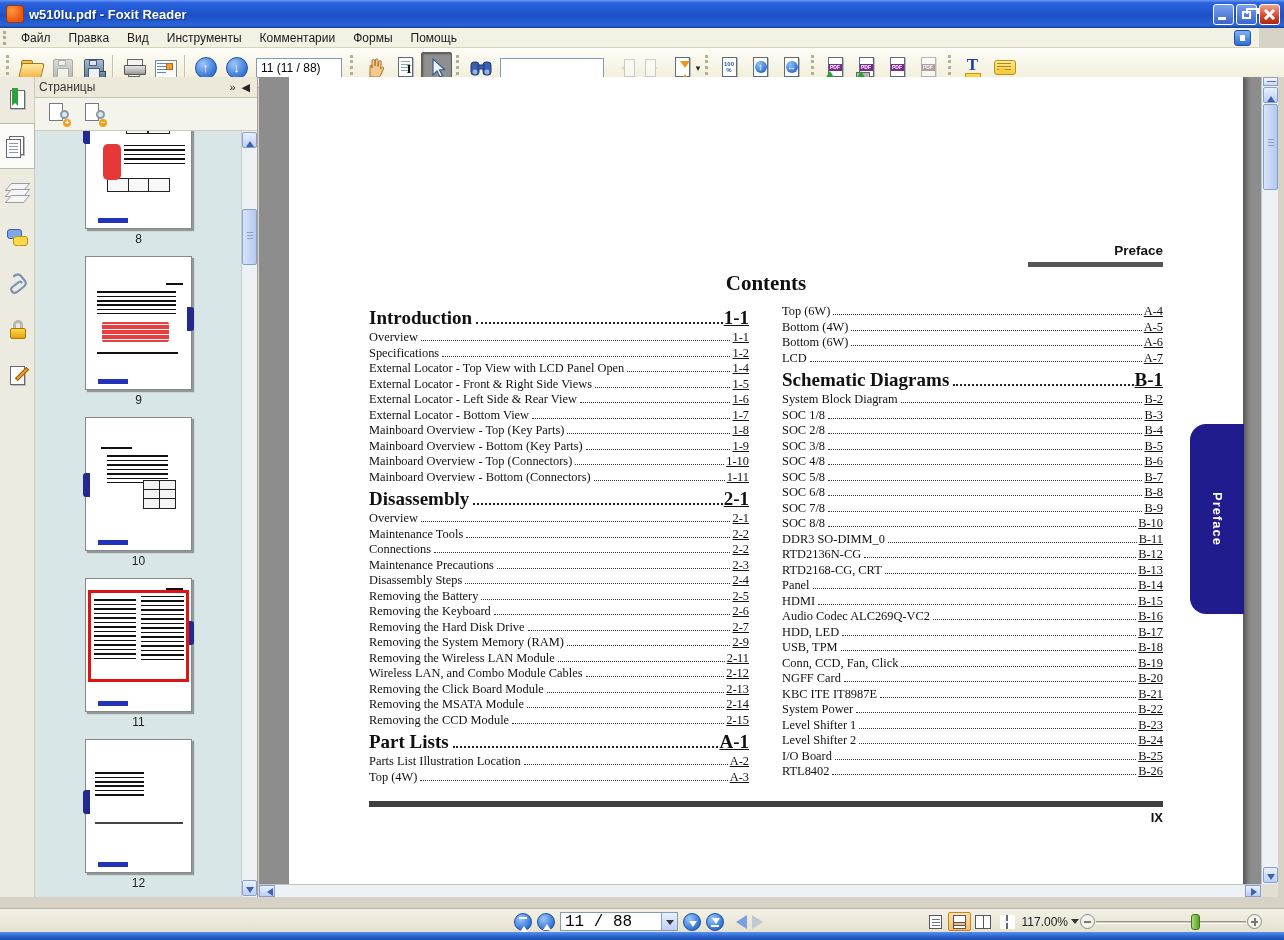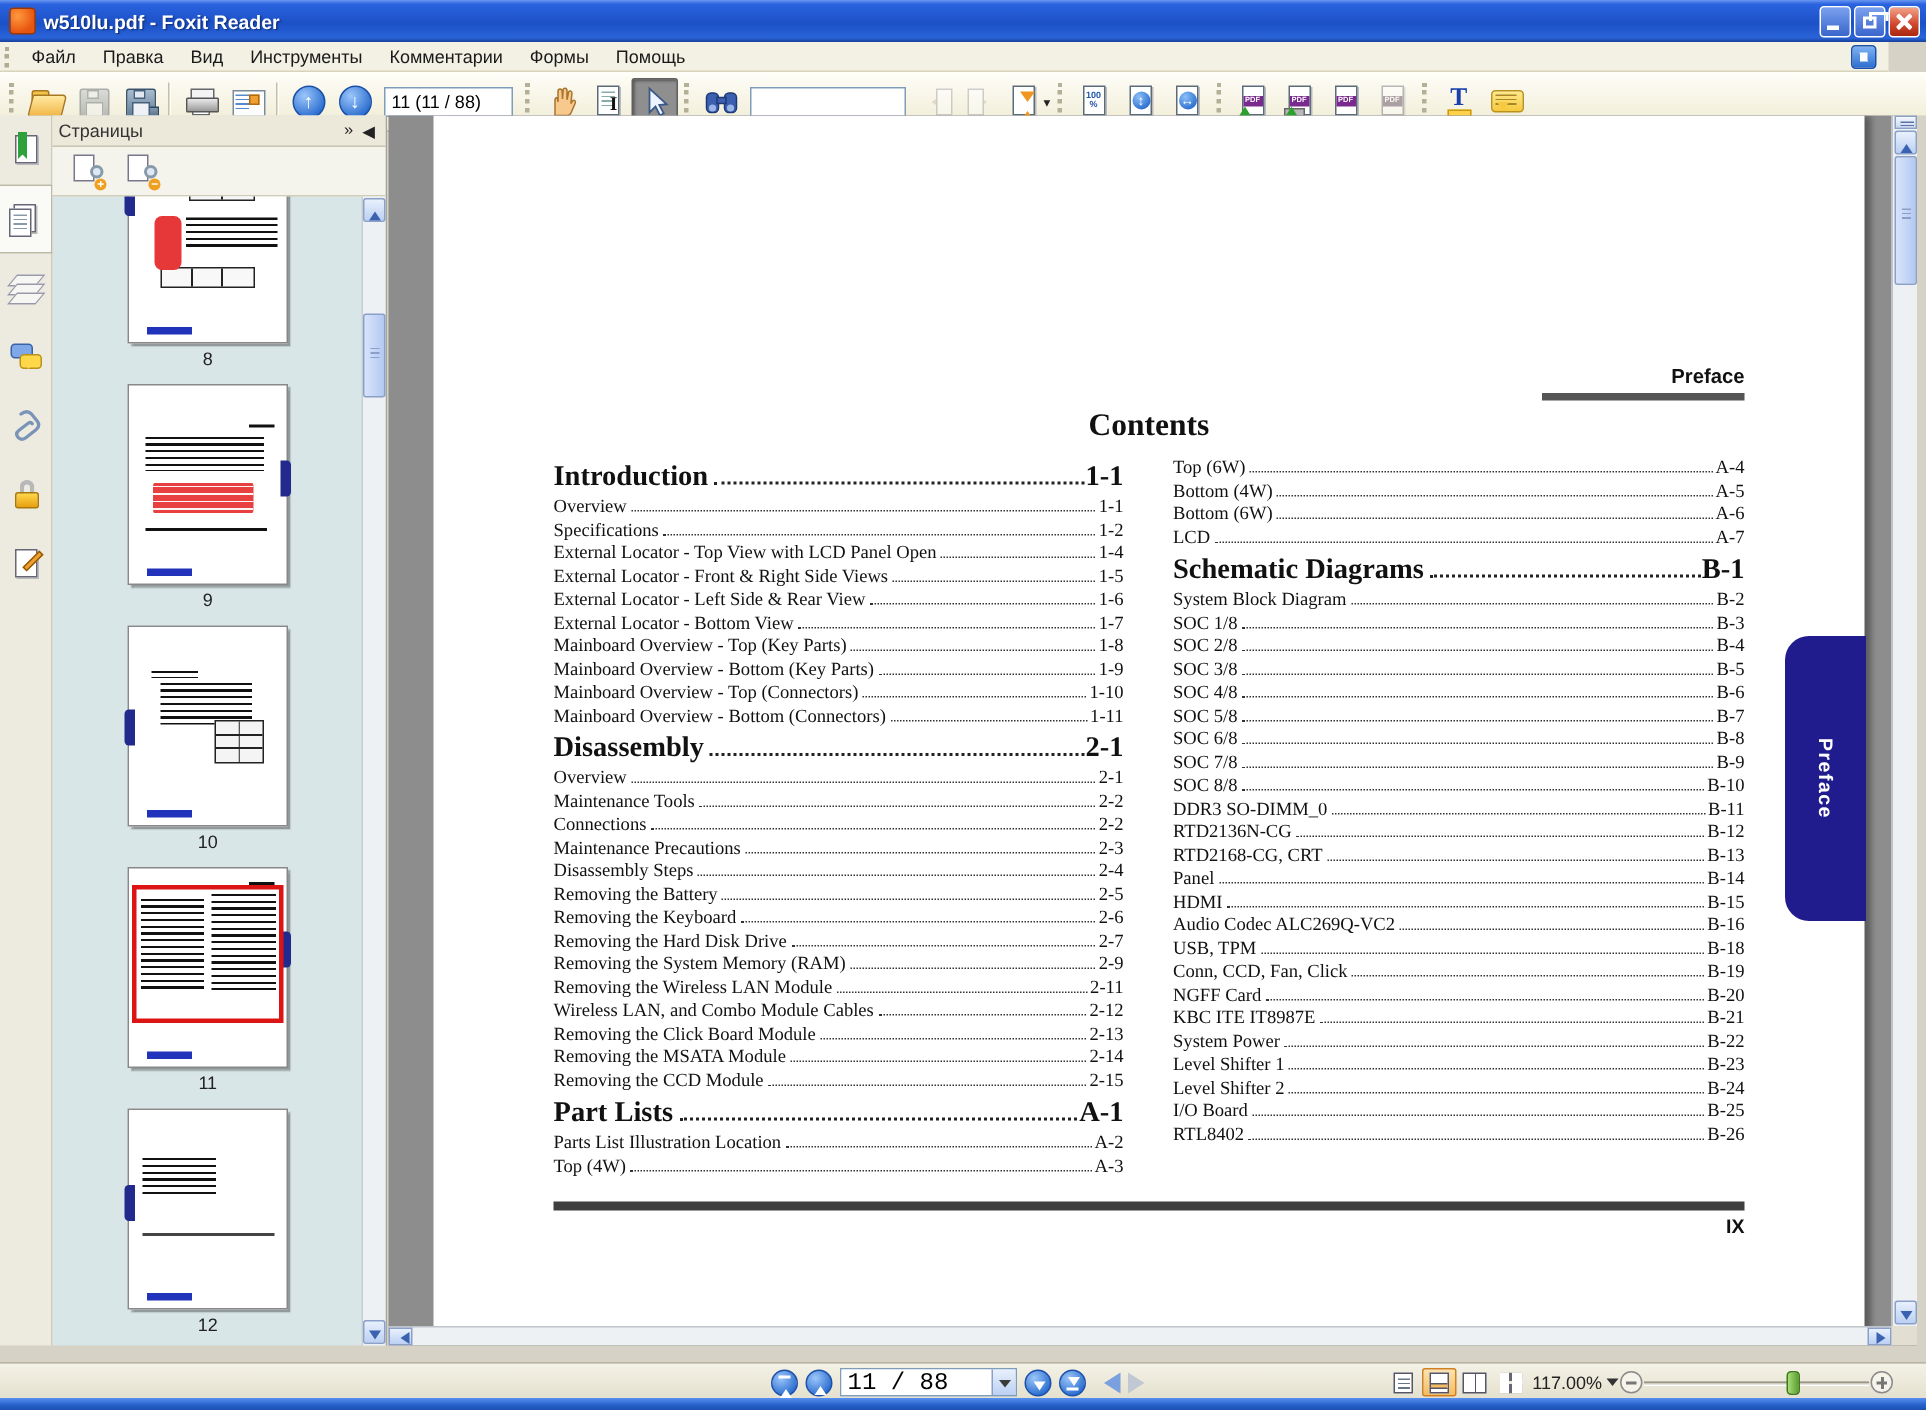--- a/index.html
+++ b/index.html
@@ -200,21 +200,21 @@
   .preface-bar{position:absolute;top:185px;left:739px;width:135px;height:5px;background:#555;}
   .contents-title{position:absolute;top:194px;left:0;width:100%;text-align:center;
     font-weight:bold;font-size:21px;}
   .cols{position:absolute;top:227px;left:80px;width:794px;display:flex;gap:33px;}
   .col{width:380px;} .col.r{width:381px;}
   .toc-row{display:flex;align-items:baseline;}
   .toc-h{font-weight:bold;font-size:19px;line-height:23px;margin:2px 0 1px;}
   .toc-h .t-dots{flex:1;border-bottom:2.6px dotted #222;margin:0 1px 4px 4px;}
   .toc-e{font-size:12.4px;line-height:15.5px;}
   .toc-e .t-dots{flex:1;border-bottom:1.4px dotted #333;margin:0 2px 3px 3px;}
-  .t-label{white-space:nowrap;} .t-page{white-space:nowrap;}
+  .t-label{white-space:nowrap;} .t-page{white-space:nowrap;text-decoration:underline;}
   .bottom-bar{position:absolute;top:724px;left:80px;width:794px;height:6px;background:#3f3f3f;}
   .page-ix{position:absolute;top:733px;right:80px;font-family:"Liberation Sans",sans-serif;
     font-weight:bold;font-size:13px;}
   .preface-tab{position:absolute;left:931px;top:347px;width:54px;height:190px;background:#211c8e;
     border-radius:16px 0 0 16px;display:flex;align-items:center;justify-content:center;}
   .preface-tab span{writing-mode:vertical-rl;color:#fff;font-weight:bold;font-size:13px;
     font-family:"Liberation Sans",sans-serif;letter-spacing:1px;}
   
   .v-scroll{position:absolute;right:0;top:0;bottom:13px;width:17px;background:#eef1f4;border-left:1px solid #c0c4c8;}
   .split-handle{position:absolute;left:1px;top:0;width:15px;height:9px;background:linear-gradient(#f4f8ff,#ccd8f0);
@@ -832,20 +832,25 @@
               <span class="t-label">HDMI</span>
               <span class="t-dots"></span>
               <span class="t-page">B-15</span>
             </div>
             <div class="toc-row toc-e">
               <span class="t-label">Audio Codec ALC269Q-VC2</span>
               <span class="t-dots"></span>
               <span class="t-page">B-16</span>
             </div>
             <div class="toc-row toc-e">
+              <span class="t-label">HDD, LED</span>
+              <span class="t-dots"></span>
+              <span class="t-page">B-17</span>
+            </div>
+            <div class="toc-row toc-e">
               <span class="t-label">USB, TPM</span>
               <span class="t-dots"></span>
               <span class="t-page">B-18</span>
             </div>
             <div class="toc-row toc-e">
               <span class="t-label">Conn, CCD, Fan, Click</span>
               <span class="t-dots"></span>
               <span class="t-page">B-19</span>
             </div>
             <div class="toc-row toc-e">

